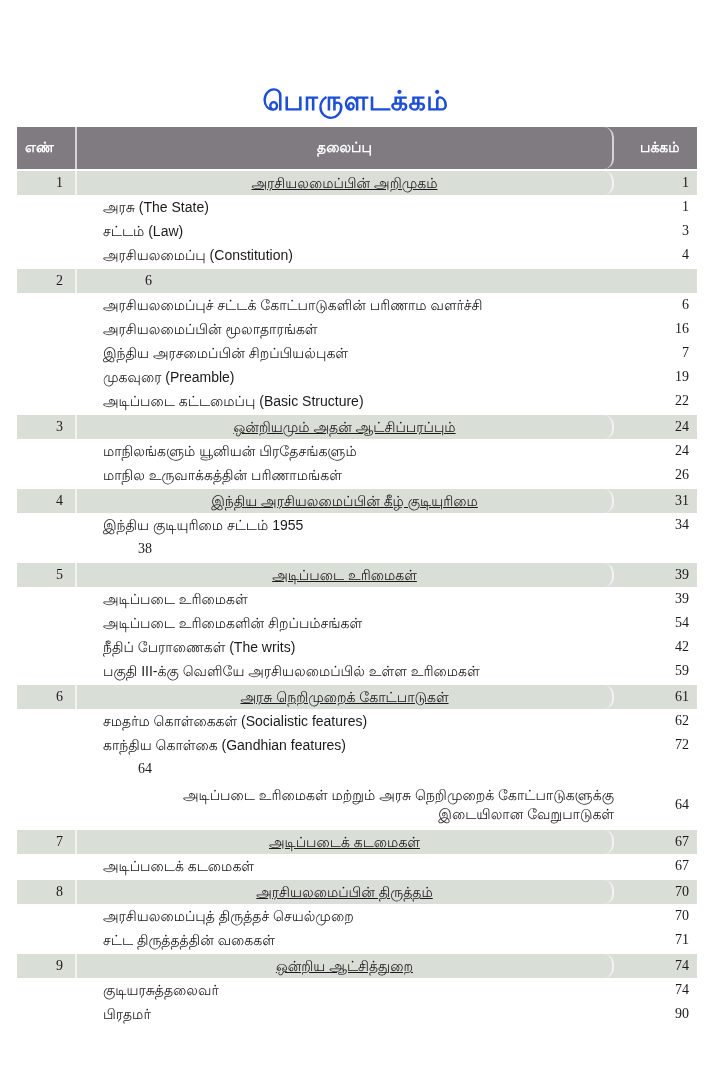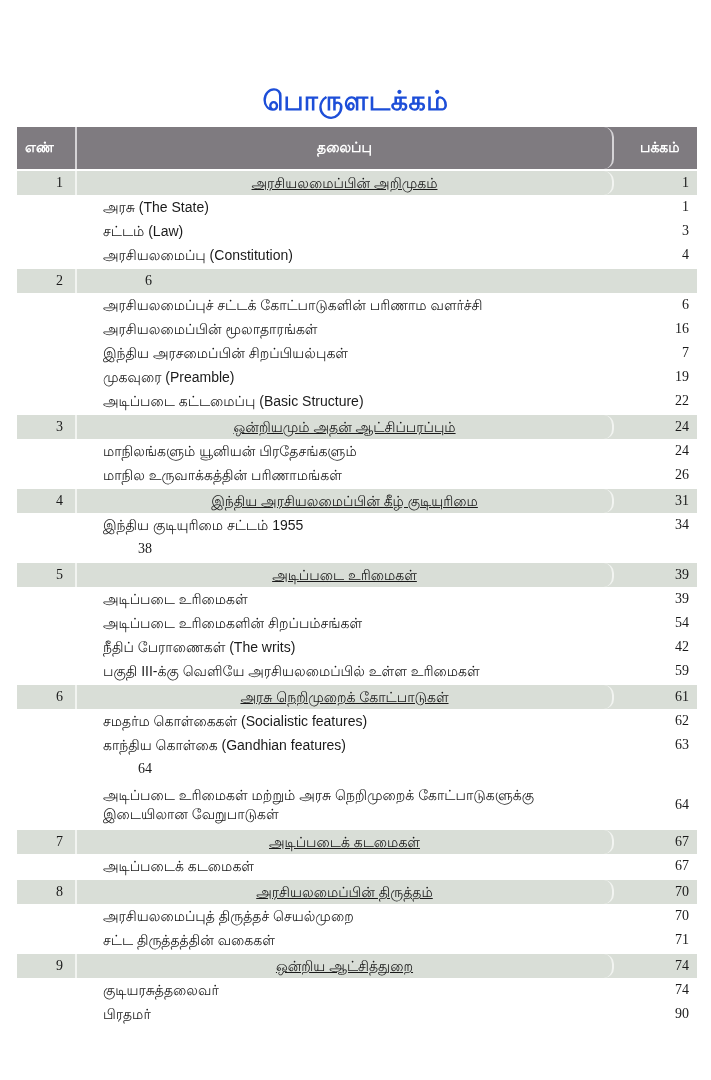--- a/index.html
+++ b/index.html
@@ -20,21 +20,21 @@
   .chap { height: 24px; background: #d9ded7; font-size: 14px; margin-top: 2px; }
   .chap .c-num { text-align: right; padding-right: 12px; border-right: 2px solid #f2f4f1;
                  font-family: "Liberation Serif", serif; font-size: 14px; line-height: 24px; }
   .chap .c-title { text-align: center; line-height: 24px; border-right: 2px solid #f2f4f1; text-decoration: underline; }
   .chap .c-page { text-align: right; padding-right: 8px; line-height: 24px;
                   font-family: "Liberation Serif", serif; }
   .sec { min-height: 24px; font-size: 14px; }
   .sec .c-title { padding-left: 26px; line-height: 24px; }
   .sec .c-page { text-align: right; padding-right: 8px; line-height: 24px;
                  font-family: "Liberation Serif", serif; display: flex; align-items: center; justify-content: flex-end; }
-  .sec.tall .c-title { line-height: 19px; padding-top: 5px; padding-bottom: 4px; }
+  .sec.tall .c-title { line-height: 19px; padding-top: 5px; padding-bottom: 4px; text-align: right; }
 </style>
 </head>
 <body>
 
 <div class="title">பொருளடக்கம்</div>
 
 <div class="toc">
   <div class="row hdr">
     <div class="c-num">எண்</div>
     <div class="c-title">தலைப்பு</div>
@@ -150,21 +150,21 @@
         <div class="c-page">61</div>
       </div>
       <div class="row sec">
         <div class="c-num"></div>
         <div class="c-title">சமதர்ம கொள்கைகள் (Socialistic features)</div>
         <div class="c-page">62</div>
       </div>
       <div class="row sec">
         <div class="c-num"></div>
         <div class="c-title">காந்திய கொள்கை (Gandhian features)</div>
-        <div class="c-page">63</div>
+        <div class="c-page">72</div>
       </div>
       <div class="row sec">
         <div class="c-num"></div>
         <div class="c-page">64</div>
       </div>
       <div class="row sec tall">
         <div class="c-num"></div>
         <div class="c-title">அடிப்படை உரிமைகள் மற்றும் அரசு நெறிமுறைக் கோட்பாடுகளுக்கு இடையிலான வேறுபாடுகள்</div>
         <div class="c-page">64</div>
       </div>

